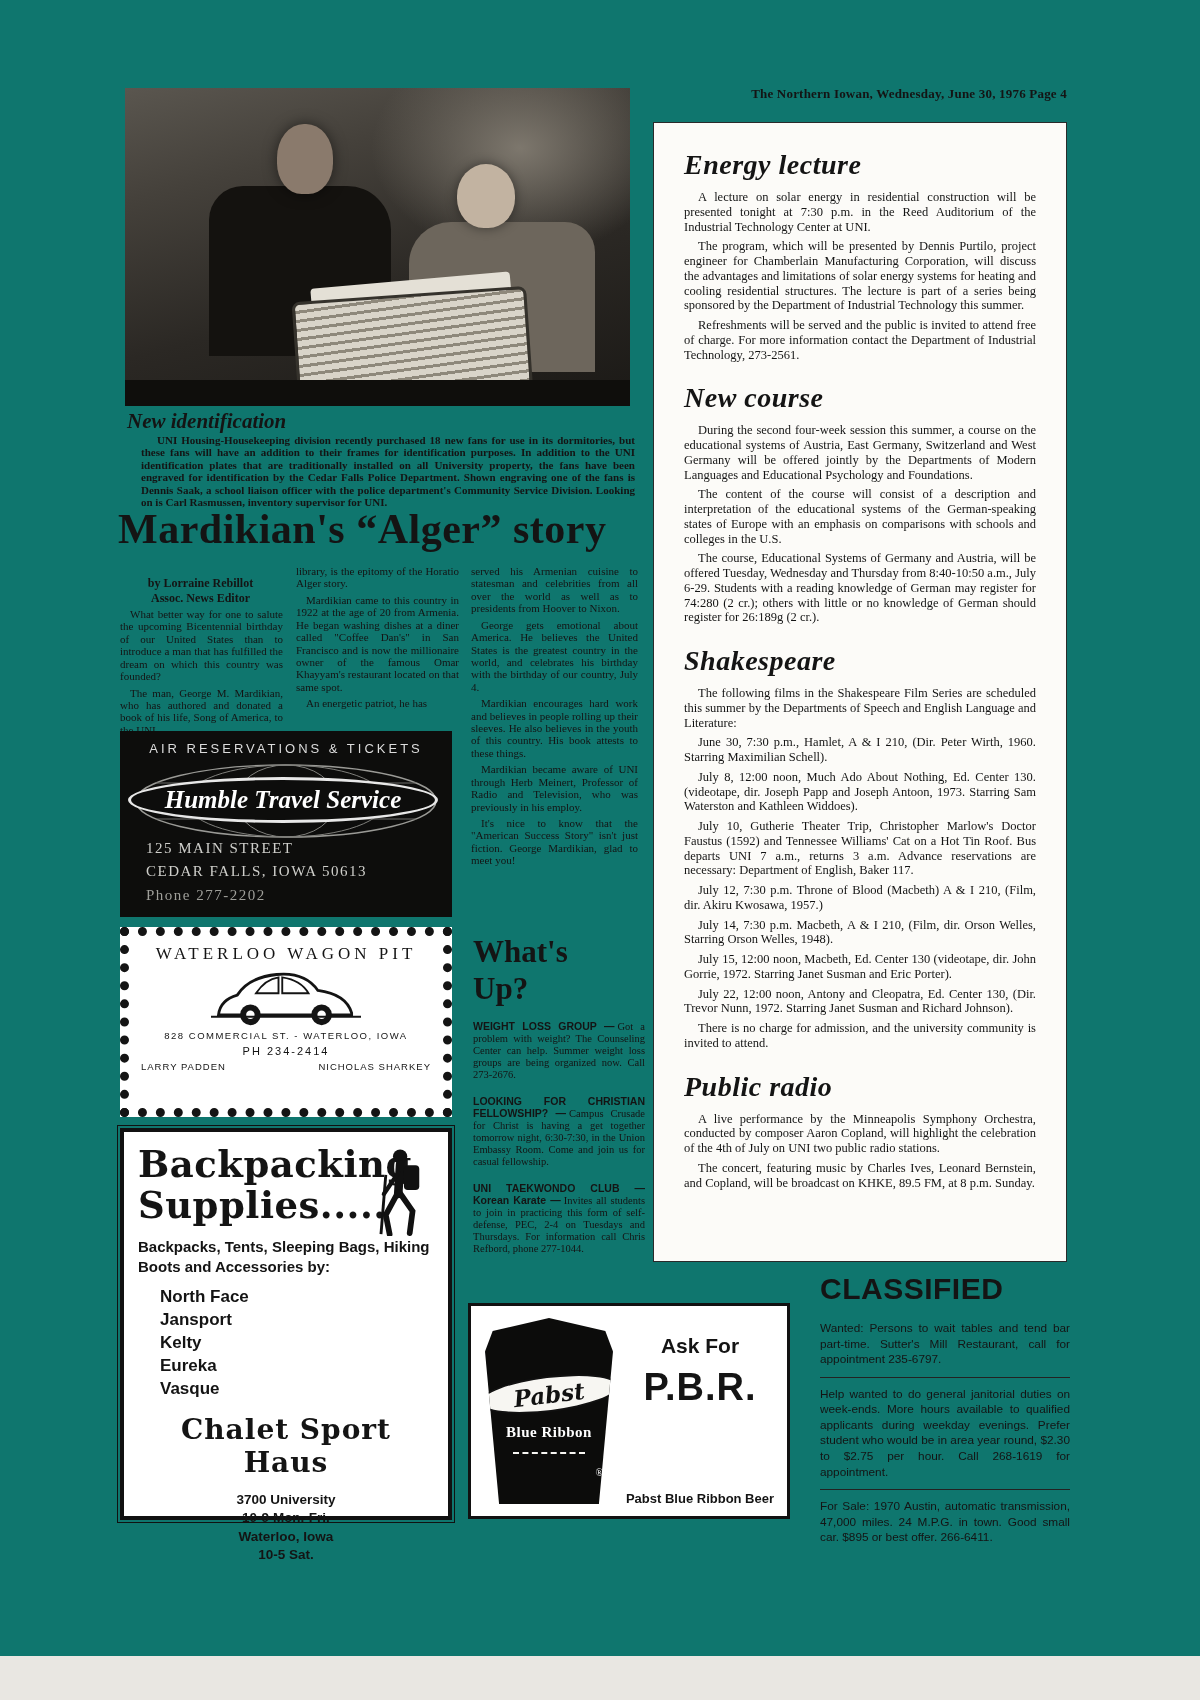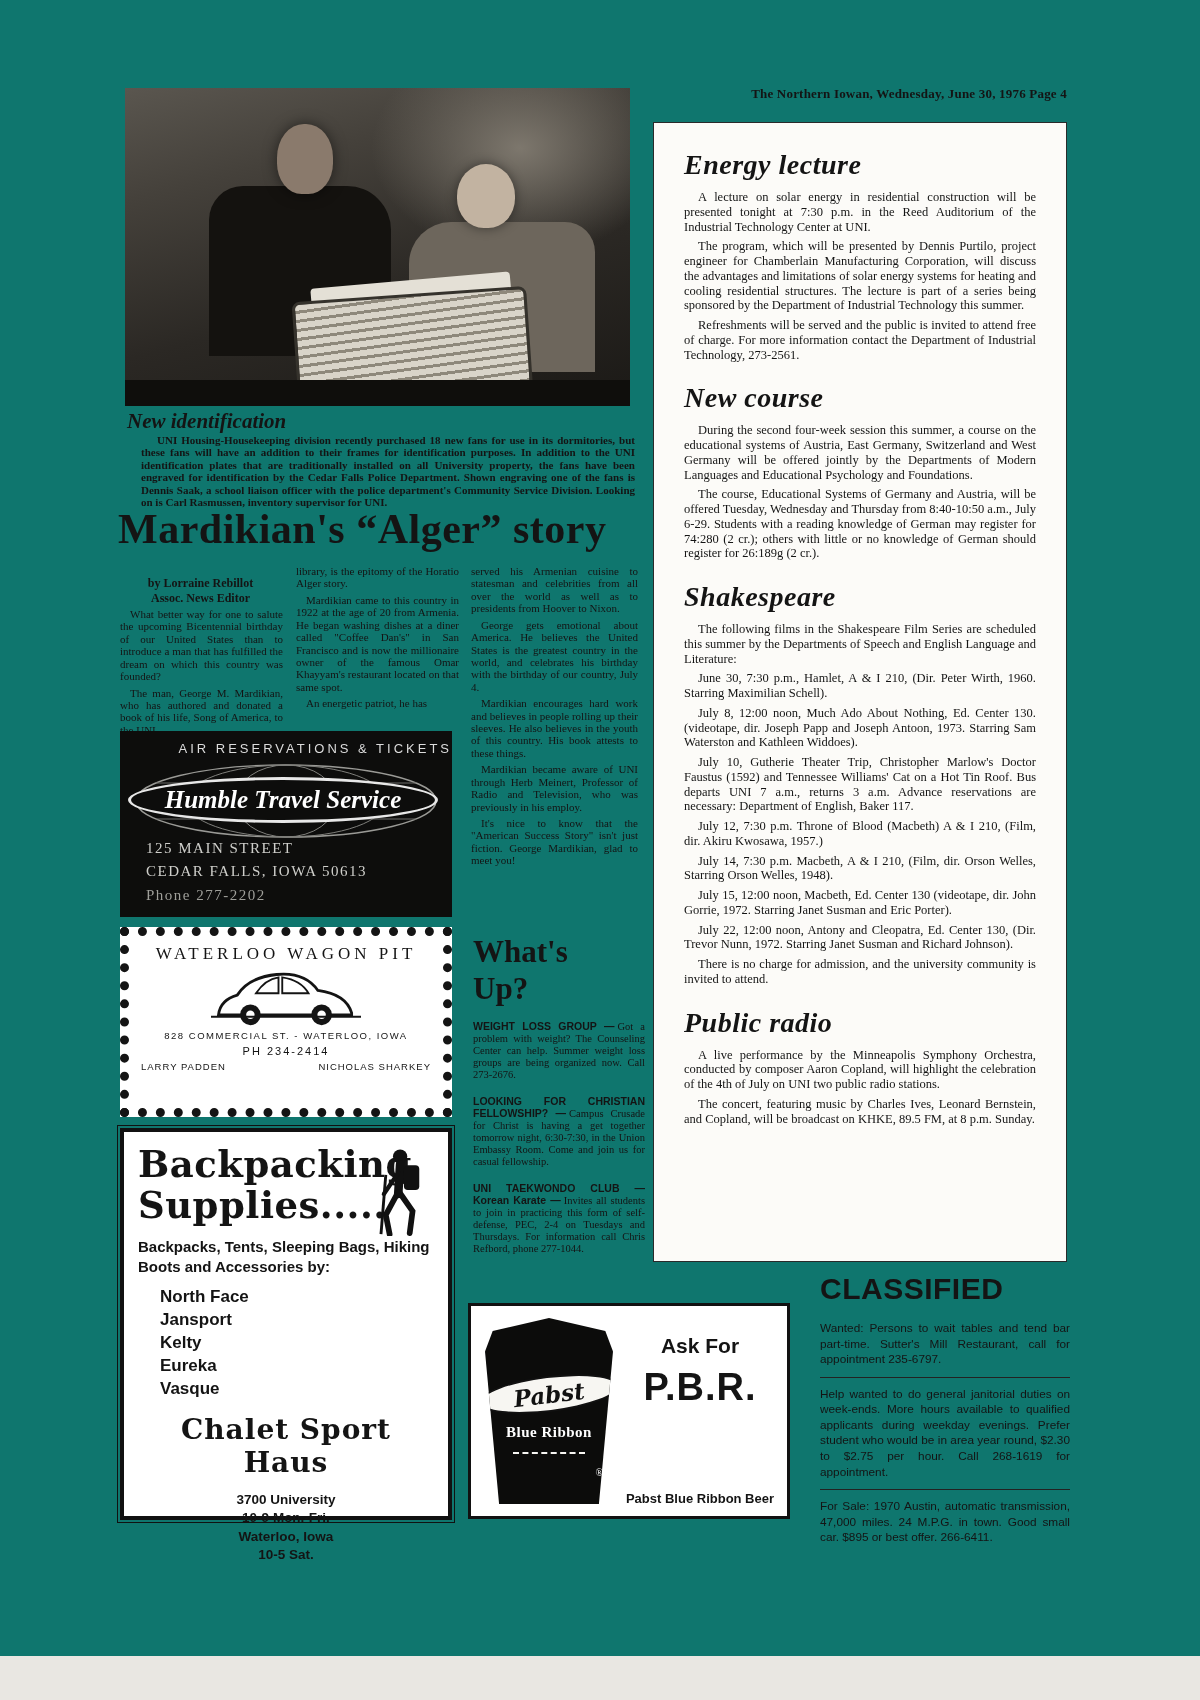--- a/index.html
+++ b/index.html
@@ -48,21 +48,21 @@
   
   .col { position:absolute; width:163px; font-size:11px; line-height:1.13; text-align:justify; }
   .col p { margin:0 0 4px 0; text-indent:10px; }
   .nofirst p:first-child { text-indent:0; }
   .col1 { left:120px; top:608px; }
   .col2 { left:296px; top:565px; }
   .col3 { left:471px; top:565px; width:167px; }
 
   
   .humble { position:absolute; left:120px; top:731px; width:332px; height:186px; background:#0d0d0c; color:#e9e9e9; }
-  .h-tag { position:absolute; left:0; top:10px; width:100%; text-align:right; font-size:13px;
+  .h-tag { position:absolute; left:0; top:10px; width:100%; text-align:center; font-size:13px;
     letter-spacing:3px; color:#dcdcdc; font-family:"Liberation Sans", sans-serif; }
   .h-globe { position:absolute; left:10px; top:32px; }
   .h-band { position:absolute; left:8px; top:46px; width:310px; height:46px; background:#0d0d0c;
     border:3px solid #e8e8e8; border-radius:50%; display:flex; align-items:center; justify-content:center; }
   .h-band span { font-size:25px; font-weight:bold; font-style:italic; color:#fff; }
   .h-addr { position:absolute; left:26px; top:106px; font-size:15px; letter-spacing:1.5px;
     color:#cfcfcb; line-height:1.55; }
   .h-phone { color:#9f9f9a; }
 
   
@@ -281,20 +281,21 @@
       <div class="rbody">
           <p>A lecture on solar energy in residential construction will be presented tonight at 7:30 p.m. in the Reed Auditorium of the Industrial Technology Center at UNI.</p>
           <p>The program, which will be presented by Dennis Purtilo, project engineer for Chamberlain Manufacturing Corporation, will discuss the advantages and limitations of solar energy systems for heating and cooling residential structures. The lecture is part of a series being sponsored by the Department of Industrial Technology this summer.</p>
           <p>Refreshments will be served and the public is invited to attend free of charge. For more information contact the Department of Industrial Technology, 273-2561.</p>
         </div>
     </section>
     <section class="rsec">
       <h2 class="rhead">New course</h2>
       <div class="rbody">
           <p>During the second four-week session this summer, a course on the educational systems of Austria, East Germany, Switzerland and West Germany will be offered jointly by the Departments of Modern Languages and Educational Psychology and Foundations.</p>
+          <p>The content of the course will consist of a description and interpretation of the educational systems of the German-speaking states of Europe with an emphasis on comparisons with schools and colleges in the U.S.</p>
           <p>The course, Educational Systems of Germany and Austria, will be offered Tuesday, Wednesday and Thursday from 8:40-10:50 a.m., July 6-29. Students with a reading knowledge of German may register for 74:280 (2 cr.); others with little or no knowledge of German should register for 26:189g (2 cr.).</p>
         </div>
     </section>
     <section class="rsec">
       <h2 class="rhead">Shakespeare</h2>
       <div class="rbody">
           <p>The following films in the Shakespeare Film Series are scheduled this summer by the Departments of Speech and English Language and Literature:</p>
           <p>June 30, 7:30 p.m., Hamlet, A &amp; I 210, (Dir. Peter Wirth, 1960. Starring Maximilian Schell).</p>
           <p>July 8, 12:00 noon, Much Ado About Nothing, Ed. Center 130. (videotape, dir. Joseph Papp and Joseph Antoon, 1973. Starring Sam Waterston and Kathleen Widdoes).</p>
           <p>July 10, Gutherie Theater Trip, Christopher Marlow's Doctor Faustus (1592) and Tennessee Williams' Cat on a Hot Tin Roof. Bus departs UNI 7 a.m., returns 3 a.m. Advance reservations are necessary: Department of English, Baker 117.</p>

